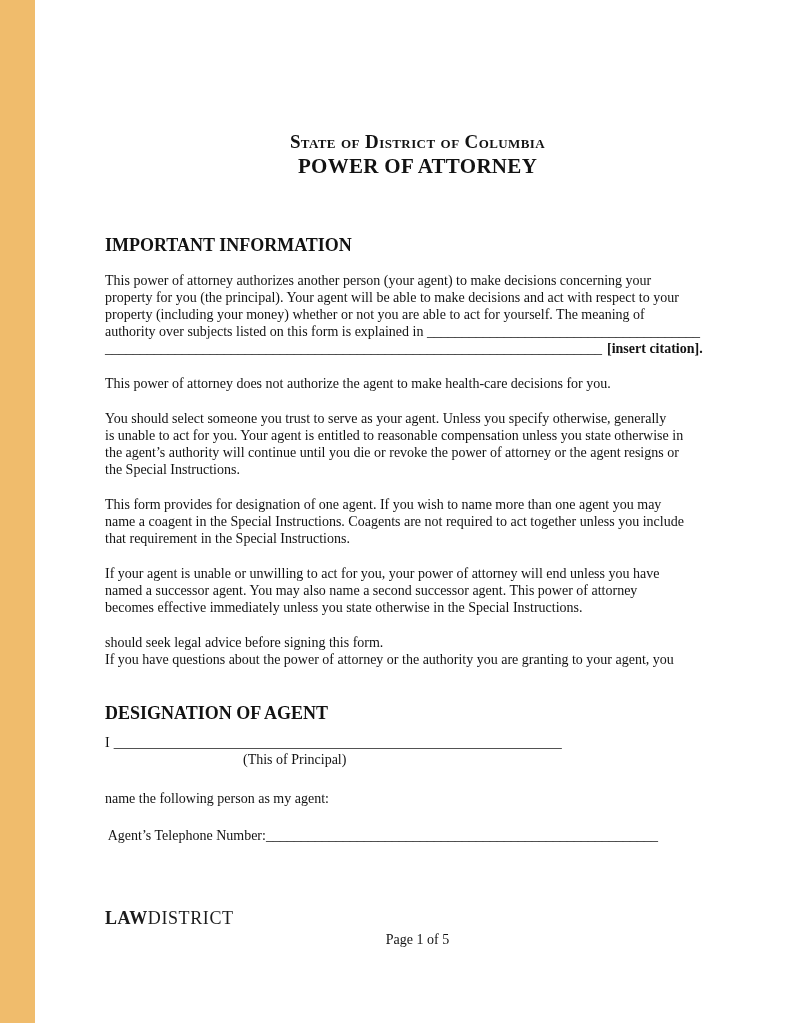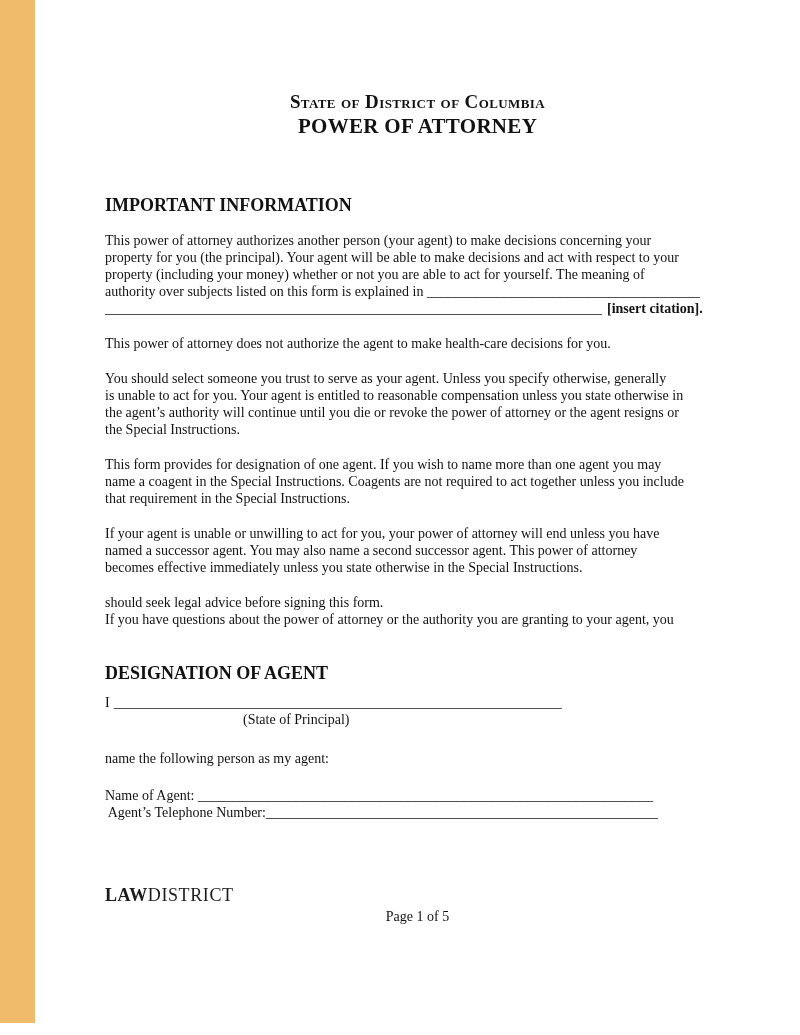--- a/index.html
+++ b/index.html
@@ -7,21 +7,21 @@
     width:800px;height:1035px;background:#ffffff;position:relative;
     font-family:"Liberation Serif", serif;color:#121212;
     -webkit-font-smoothing:antialiased;overflow:hidden;
   }
   .stripe{position:absolute;left:0;top:0;width:35px;height:1023px;}
   .page{
     position:absolute;left:35px;top:0;width:765px;height:1035px;
     box-sizing:border-box;padding:90px 70px 0 70px;background:#ffffff;
   }
   .title-block{text-align:center;}
-  .title-small{font-variant:small-caps;font-weight:700;font-size:19px;line-height:23px;letter-spacing:0.4px;}
+  .title-small{font-variant:small-caps;font-weight:700;font-size:19px;line-height:23px;letter-spacing:0.4px;margin-top:40px;}
   .title-main{font-weight:700;font-size:21px;line-height:26px;letter-spacing:0.3px;}
   .sec-heading{font-weight:700;font-size:18px;line-height:18px;}
   #imp-heading{margin-top:57px;}
   .para{margin-top:18px;font-size:14px;line-height:17px;}
   .para .line{white-space:pre;}
   .citation{font-weight:700;margin-left:5px;}
   #designation-heading{margin-top:36px;}
   .principal-line{margin-top:12px;font-size:14px;line-height:17px;white-space:pre;}
   .principal-blank{margin-left:4px;}
   .caption{font-size:14px;line-height:17px;margin-left:138px;}
@@ -82,26 +82,25 @@
   </div>
 
   <div class="para">
     <div class="line">should seek legal advice before signing this form.</div>
     <div class="line">If you have questions about the power of attorney or the authority you are granting to your agent, you</div>
   </div>
 
   <div class="sec-heading" id="designation-heading">DESIGNATION OF AGENT</div>
 
   <div class="principal-line"><span>I</span><span class="principal-blank">________________________________________________________________</span></div>
-  <div class="caption">(State of Principal)</div>
+  <div class="caption">(This of Principal)</div>
 
   <div class="intro-line">name the following person as my agent:</div>
 
   <div class="fields">
-    <div class="line"><span>Name of Agent: </span><span>_________________________________________________________________</span></div>
     <div class="line"><span> Agent’s Telephone Number:</span><span>________________________________________________________</span></div>
   </div>
 
   <div class="footer-logo"><span class="logo-bold">LAW</span><span class="logo-regular">DISTRICT</span></div>
 
   <div class="page-number">Page 1 of 5</div>
 
 </div>
 
 </body></html>

